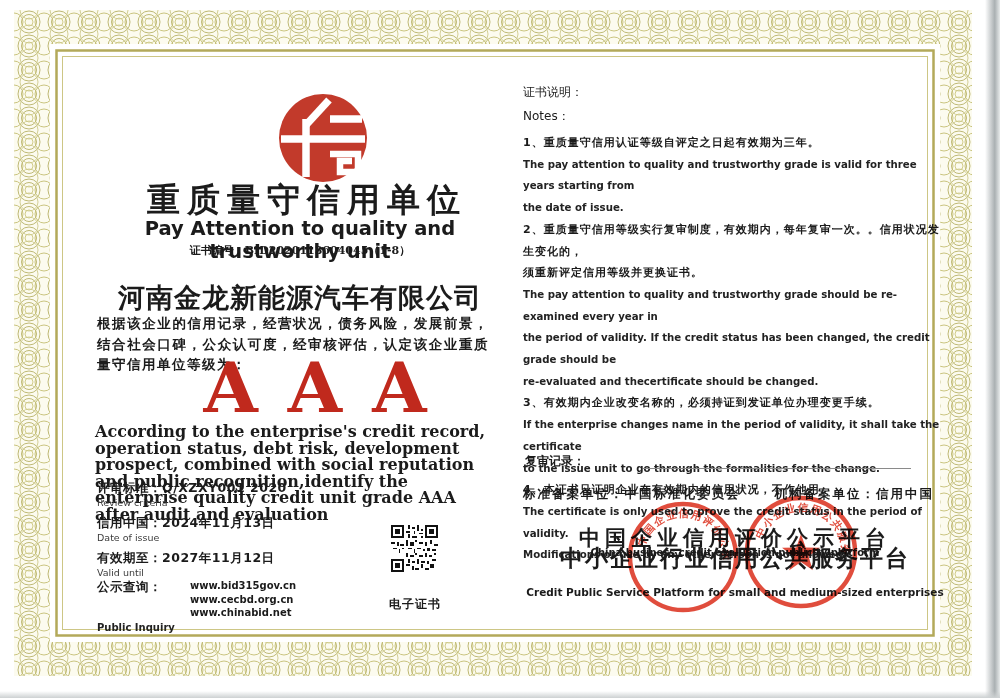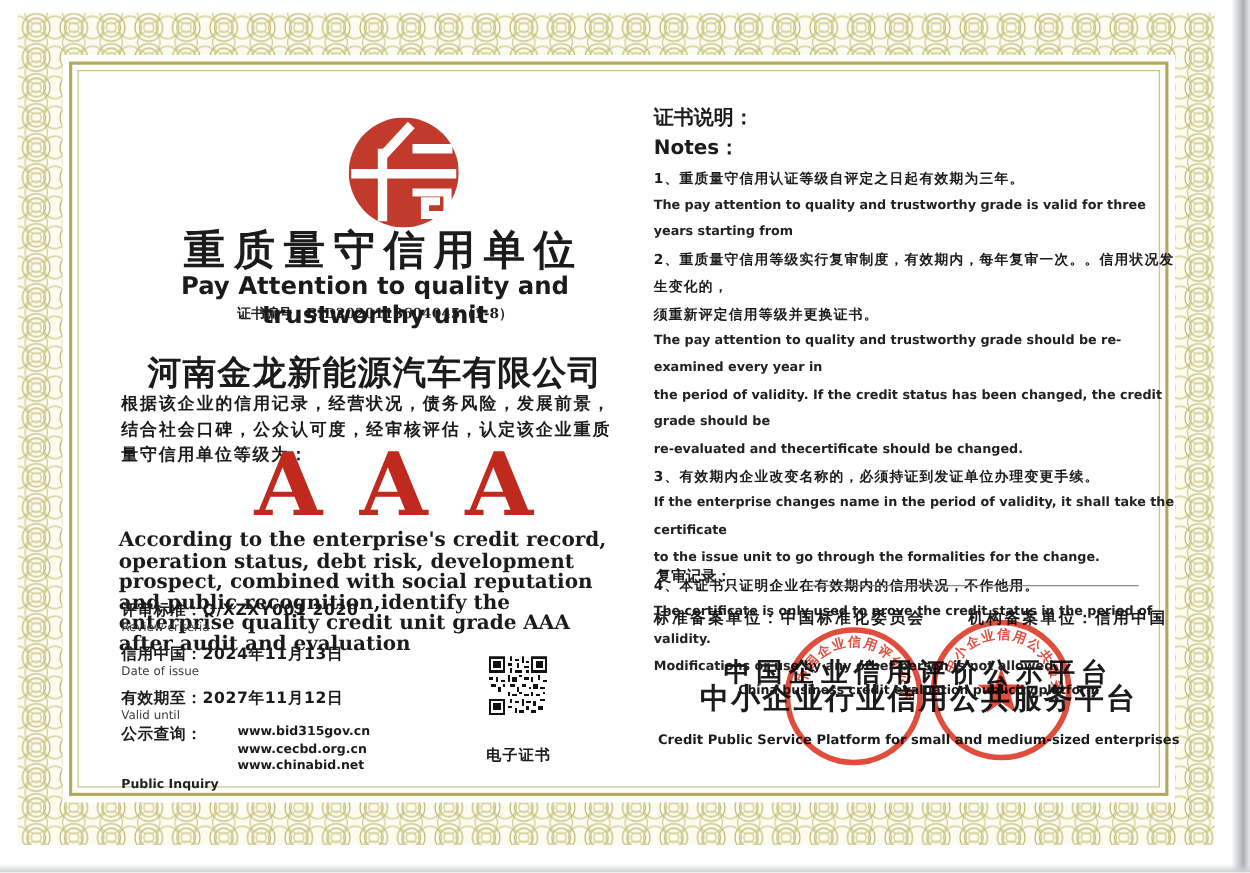--- a/index.html
+++ b/index.html
@@ -27,21 +27,21 @@
   .para-en{position:absolute;left:15px;top:374px;width:404px;font-size:16px;font-weight:bold;
            font-family:"DejaVu Serif","Liberation Serif",serif;line-height:16.5px;}
   .frow{position:absolute;left:17px;font-size:12.5px;font-weight:bold;letter-spacing:.5px;}
   .fsub{position:absolute;left:17px;font-size:9.5px;color:#3c3c3c;}
   .urls{position:absolute;left:110px;font-size:10px;font-weight:bold;line-height:13.5px;}
   .qr{position:absolute;left:334px;top:475px;}
   .qrlabel{position:absolute;left:320px;top:546px;width:76px;text-align:center;
            font-size:12px;font-weight:bold;letter-spacing:1px;}
   
   .rc{position:absolute;left:466px;top:0;width:424px;}
-  .rc .hd{position:absolute;left:0;font-size:16px;font-weight:bold;}
+  .rc .hd{position:absolute;left:0;font-size:12px;font-weight:normal;}
   .lines{position:absolute;left:0;top:82px;width:424px;line-height:21.7px;}
   .lines .zh{font-size:11px;letter-spacing:1px;font-weight:600;}
   .lines .en{font-size:10.2px;font-weight:600;color:#222;}
   .rr{position:absolute;left:2px;top:403px;font-size:12px;font-weight:bold;}
   .rrline{position:absolute;left:120px;top:418px;width:268px;border-bottom:1px solid #8a8a8a;}
   .filing{position:absolute;left:0;top:436px;width:424px;font-size:12.5px;font-weight:bold;
           letter-spacing:2px;white-space:nowrap;}
   .filing .gap{display:inline-block;width:34px;}
   .p1zh{position:absolute;left:0;top:474px;width:424px;text-align:center;font-size:21px;
         font-weight:bold;letter-spacing:5px;}
@@ -187,20 +187,21 @@
       </g>
     </svg>
     <div class="qrlabel">电子证书</div>
 
     <div class="rc">
       <div class="hd" style="top:34px;">证书说明：</div>
       <div class="hd" style="top:58px;">Notes：</div>
       <div class="lines">
         <div class="zh">1、重质量守信用认证等级自评定之日起有效期为三年。</div>
         <div class="en">The pay attention to quality and trustworthy grade is valid for three years starting from</div>
+        <div class="en">the date of issue.</div>
         <div class="zh">2、重质量守信用等级实行复审制度，有效期内，每年复审一次。。信用状况发生变化的，</div>
         <div class="zh">须重新评定信用等级并更换证书。</div>
         <div class="en">The pay attention to quality and trustworthy grade should be re-examined every year in</div>
         <div class="en">the period of validity. If the credit status has been changed, the credit grade should be</div>
         <div class="en">re-evaluated and thecertificate should be changed.</div>
         <div class="zh">3、有效期内企业改变名称的，必须持证到发证单位办理变更手续。</div>
         <div class="en">If the enterprise changes name in the period of validity, it shall take the certificate</div>
         <div class="en">to the issue unit to go through the formalities for the change.</div>
         <div class="zh">4、本证书只证明企业在有效期内的信用状况，不作他用。</div>
         <div class="en">The certificate is only used to prove the credit status in the period of validity.</div>

